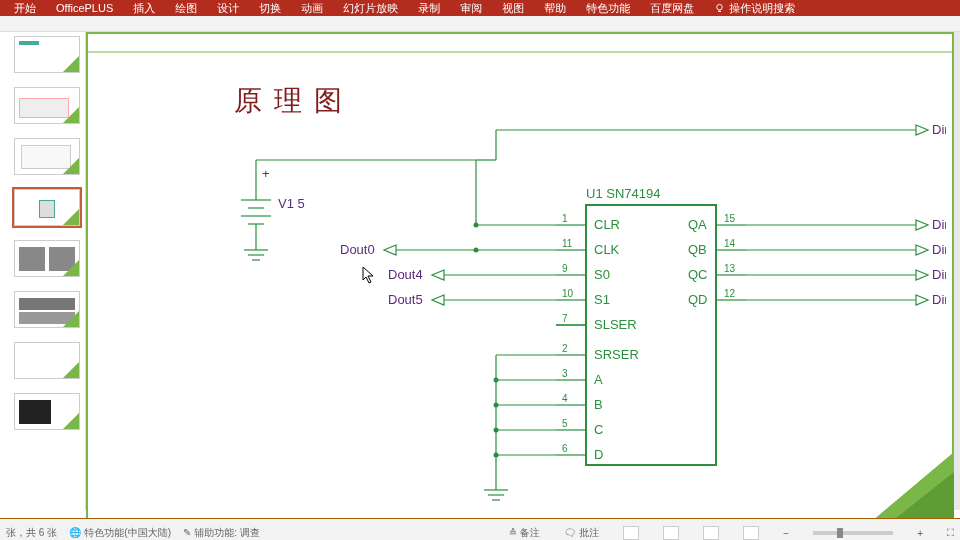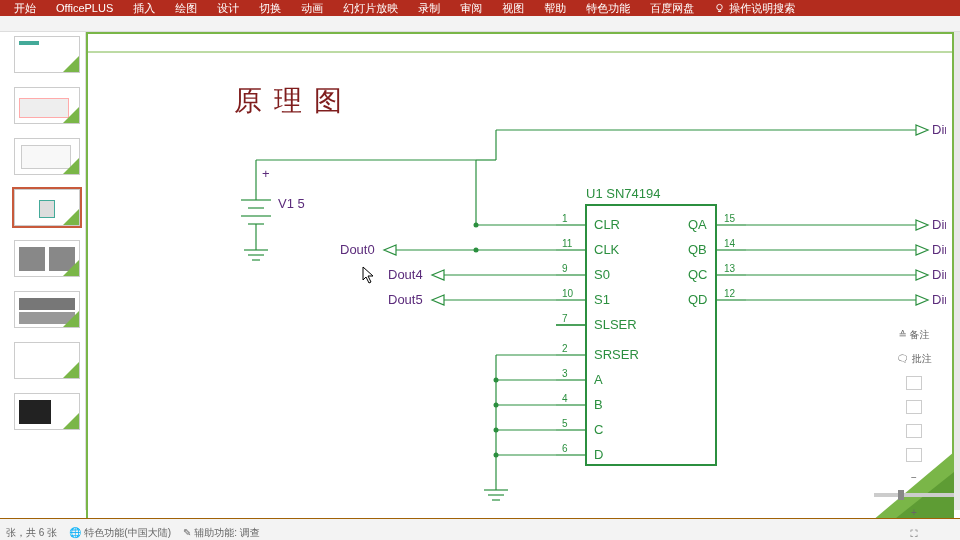--- a/index.html
+++ b/index.html
@@ -34,21 +34,21 @@
   .ioshape { stroke: #2b8f3f; stroke-width: 1.2; fill: #fff; }
   .brand { position: absolute; right: 10px; bottom: 4px; text-align: right; }
   .brand .line1 { color: #b32c1e; font-family: "Comic Sans MS", cursive; font-size: 14px; font-style: italic; font-weight: bold; }
   .brand .row { display: flex; align-items: center; justify-content: flex-end; margin-top: 2px; }
   .brand .logo { width: 46px; height: 38px; background: #b32c1e; margin-right: 4px; position: relative; }
   .brand .logo::before { content: ""; position: absolute; left: 6px; top: 6px; width: 34px; height: 26px; background: repeating-linear-gradient(135deg, #fff 0 3px, #b32c1e 3px 9px); }
   .brand .zh { color: #b32c1e; font-family: "STXingkai", KaiTi, serif; font-size: 20px; letter-spacing: 2px; }
   .brand .url { color: #b32c1e; font-size: 14px; letter-spacing: 1px; }
   .statusbar { position: absolute; left: 0; right: 0; bottom: 0; height: 22px; background: #f3f3f3; border-top: 1px solid #a16207; display: flex; align-items: flex-end; font-size: 10px; color: #666; padding: 0 6px; }
   .statusbar .sb-left { display: flex; gap: 12px; align-items: center; }
-  .statusbar .sb-right { margin-left: auto; display: flex; gap: 10px; align-items: center; flex-direction: column; }
+  .statusbar .sb-right { margin-left: auto; display: flex; gap: 24px; align-items: center; }
   .statusbar .vbtn { width: 16px; height: 14px; border: 1px solid #ccc; background: #fff; }
   .statusbar .zoom-track { width: 80px; height: 4px; background: #ccc; position: relative; }
   .statusbar .zoom-track::before { content: ""; position: absolute; left: 30%; top: -3px; width: 6px; height: 10px; background: #888; }
   .cursor { position: absolute; left: 362px; top: 266px; width: 14px; height: 18px; pointer-events: none; z-index: 100; }
 </style>
 </head>
 <body>
 
 <div class="ribbon">
   <span class="tab">开始</span>

